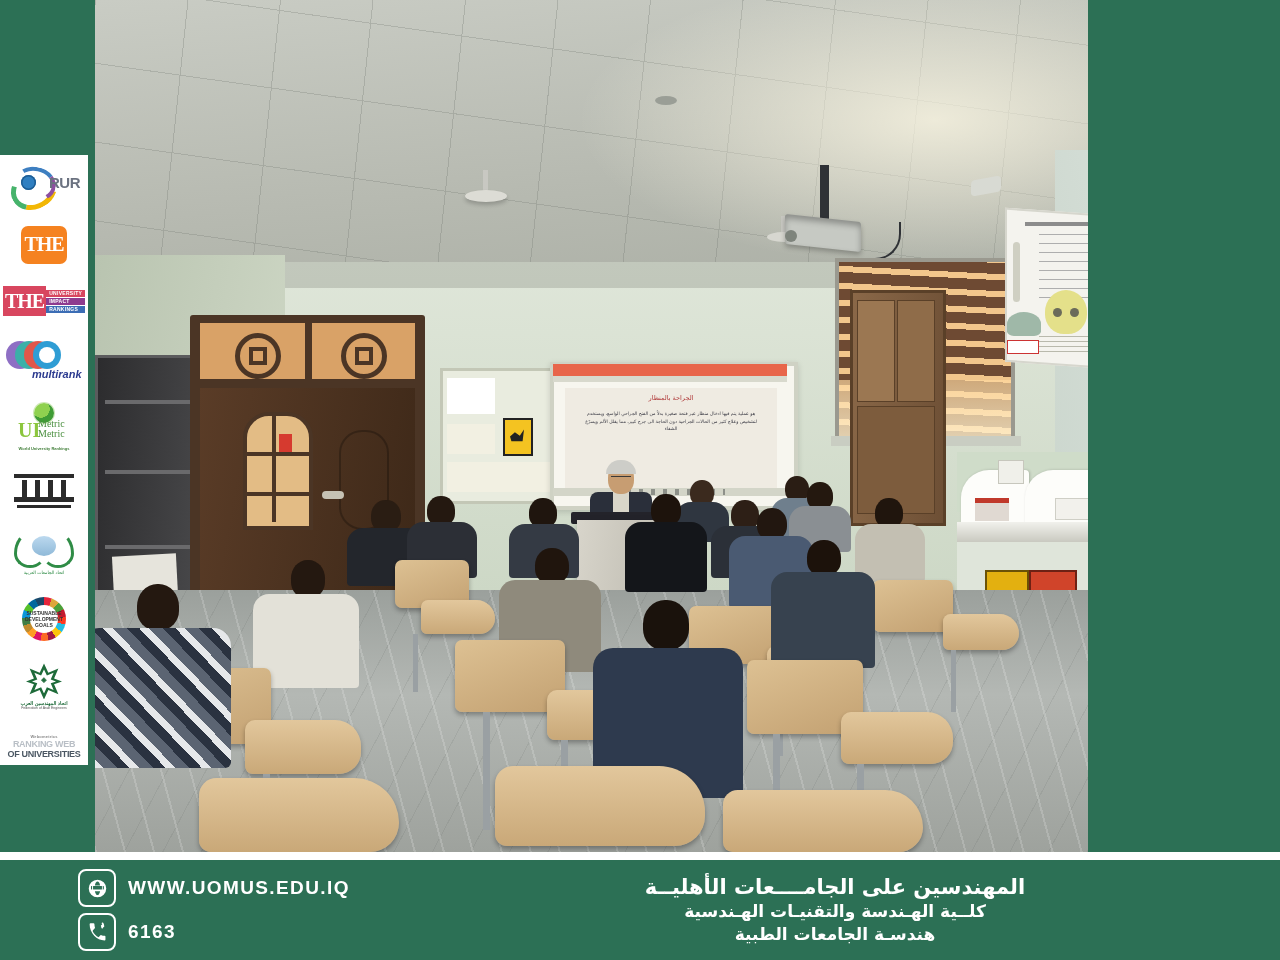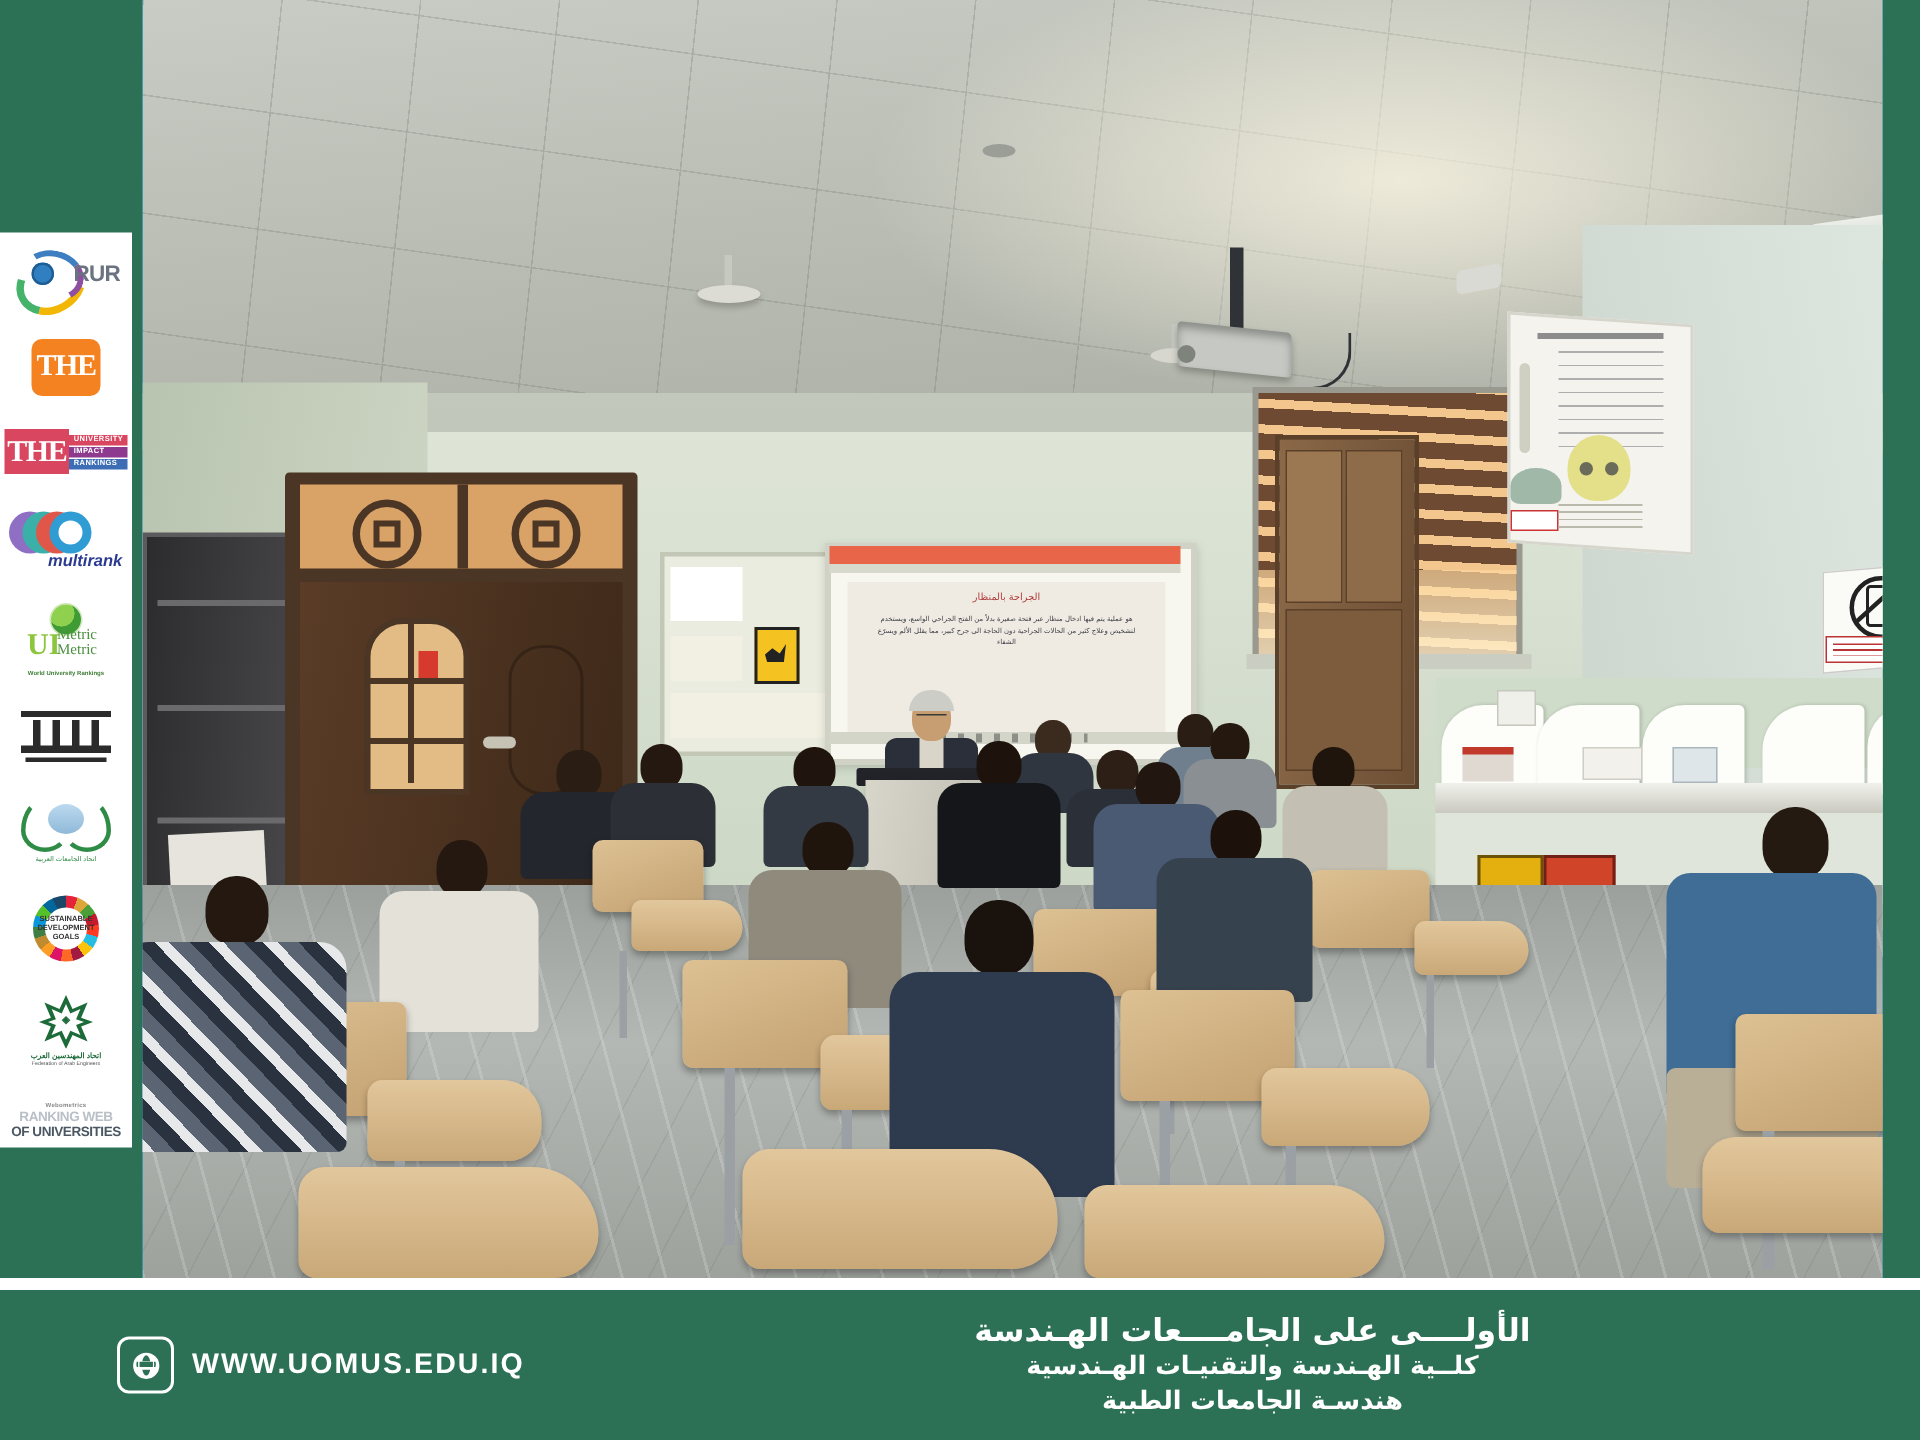--- a/index.html
+++ b/index.html
@@ -108,22 +108,22 @@
   .fae-en{font-size:3.5px;color:#555;}
 
   
   .web{width:80px;text-align:center;}
   .web-top{font-size:4px;color:#888;font-weight:bold;letter-spacing:.2px;}
   .web-1{font-size:9px;color:#b9bfc6;font-weight:bold;letter-spacing:-.3px;line-height:10px;}
   .web-2{font-size:9px;color:#4b5763;font-weight:bold;letter-spacing:-.3px;line-height:10px;text-align:center;}
 
   
   #photo{
-    position:absolute;left:95px;top:0;width:1160px;height:852px;
-    overflow:hidden;background:#0ea5e9;
+    position:absolute;left:95px;top:0;width:993px;height:852px;
+    overflow:hidden;background:#7f1d1d;
   }
   .p{position:absolute;}
 
   
   .ceiling{left:0;top:0;width:1185px;height:300px;
     background:linear-gradient(175deg,#c9ccc4 0%,#b7bab1 55%,#a9ada3 100%);}
   .ceil-grid{position:absolute;inset:0;opacity:.35;
     background-image:
       repeating-linear-gradient(96deg, rgba(120,125,118,.9) 0 1px, transparent 1px 92px),
       repeating-linear-gradient(8deg, rgba(120,125,118,.85) 0 1px, transparent 1px 78px);}
@@ -692,22 +692,31 @@
 
   <div id="contact">
     <div class="contact-row">
       <div class="c-ic">
         <svg viewBox="0 0 24 24" aria-hidden="true">
           <path d="M12 2a10 10 0 1 0 0 20 10 10 0 0 0 0-20zm0 2c1.3 0 2.5 1.9 3 4.5H9c.5-2.6 1.7-4.5 3-4.5zM7 9h10c.1.6.1 1.3.1 2s0 1.4-.1 2H7c-.1-.6-.1-1.3-.1-2s0-1.4.1-2zm-2.2 0h1.1C5.8 9.7 5.8 10.3 5.8 11s0 1.3.1 2H4.8A8 8 0 0 1 4.5 11c0-.7.1-1.4.3-2zm13.1 0h1.1c.2.6.3 1.3.3 2s-.1 1.4-.3 2h-1.1c.1-.7.1-1.3.1-2s0-1.3-.1-2zM9 15h6c-.5 2.6-1.7 4.5-3 4.5S9.5 17.6 9 15z"></path>
         </svg>
       </div>
       <div class="c-txt">WWW.UOMUS.EDU.IQ</div>
     </div>
+    <div class="contact-row">
+      <div class="c-ic">
+        <svg viewBox="0 0 24 24" aria-hidden="true">
+          <path d="M6.6 10.8c1.4 2.8 3.8 5.1 6.6 6.6l2.2-2.2c.3-.3.7-.4 1-.2 1.2.4 2.4.6 3.7.6.6 0 1 .4 1 1V20c0 .6-.4 1-1 1C11.3 21 3 12.7 3 2.5c0-.6.4-1 1-1h3.5c.6 0 1 .4 1 1 0 1.3.2 2.5.6 3.7.1.4 0 .8-.2 1l-2.3 2.6z"></path>
+          <path d="M16.5 3.4a1 1 0 0 1 1.3.5 7 7 0 0 1 .6 2.4 1 1 0 1 1-2 .2 5 5 0 0 0-.4-1.7 1 1 0 0 1 .5-1.4zm.9-2.8a1 1 0 0 1 1.3.5 10 10 0 0 1 1 3.7 1 1 0 1 1-2 .2 8 8 0 0 0-.8-3 1 1 0 0 1 .5-1.4z"></path>
+        </svg>
+      </div>
+      <div class="c-txt">6163</div>
+    </div>
   </div>
 
   <div id="tagline">
-    <div class="t1">الأولــــى على الجامــــعات الهـندسة</div>
+    <div class="t1">المهندسين على الجامــــعات الأهليــة</div>
     <div class="t2">كلــية الهـندسة والتقنيـات الهـندسية</div>
     <div class="t3">هندسـة الجامعات الطبية</div>
   </div>
 
 
 </div>
 
 </body></html>

